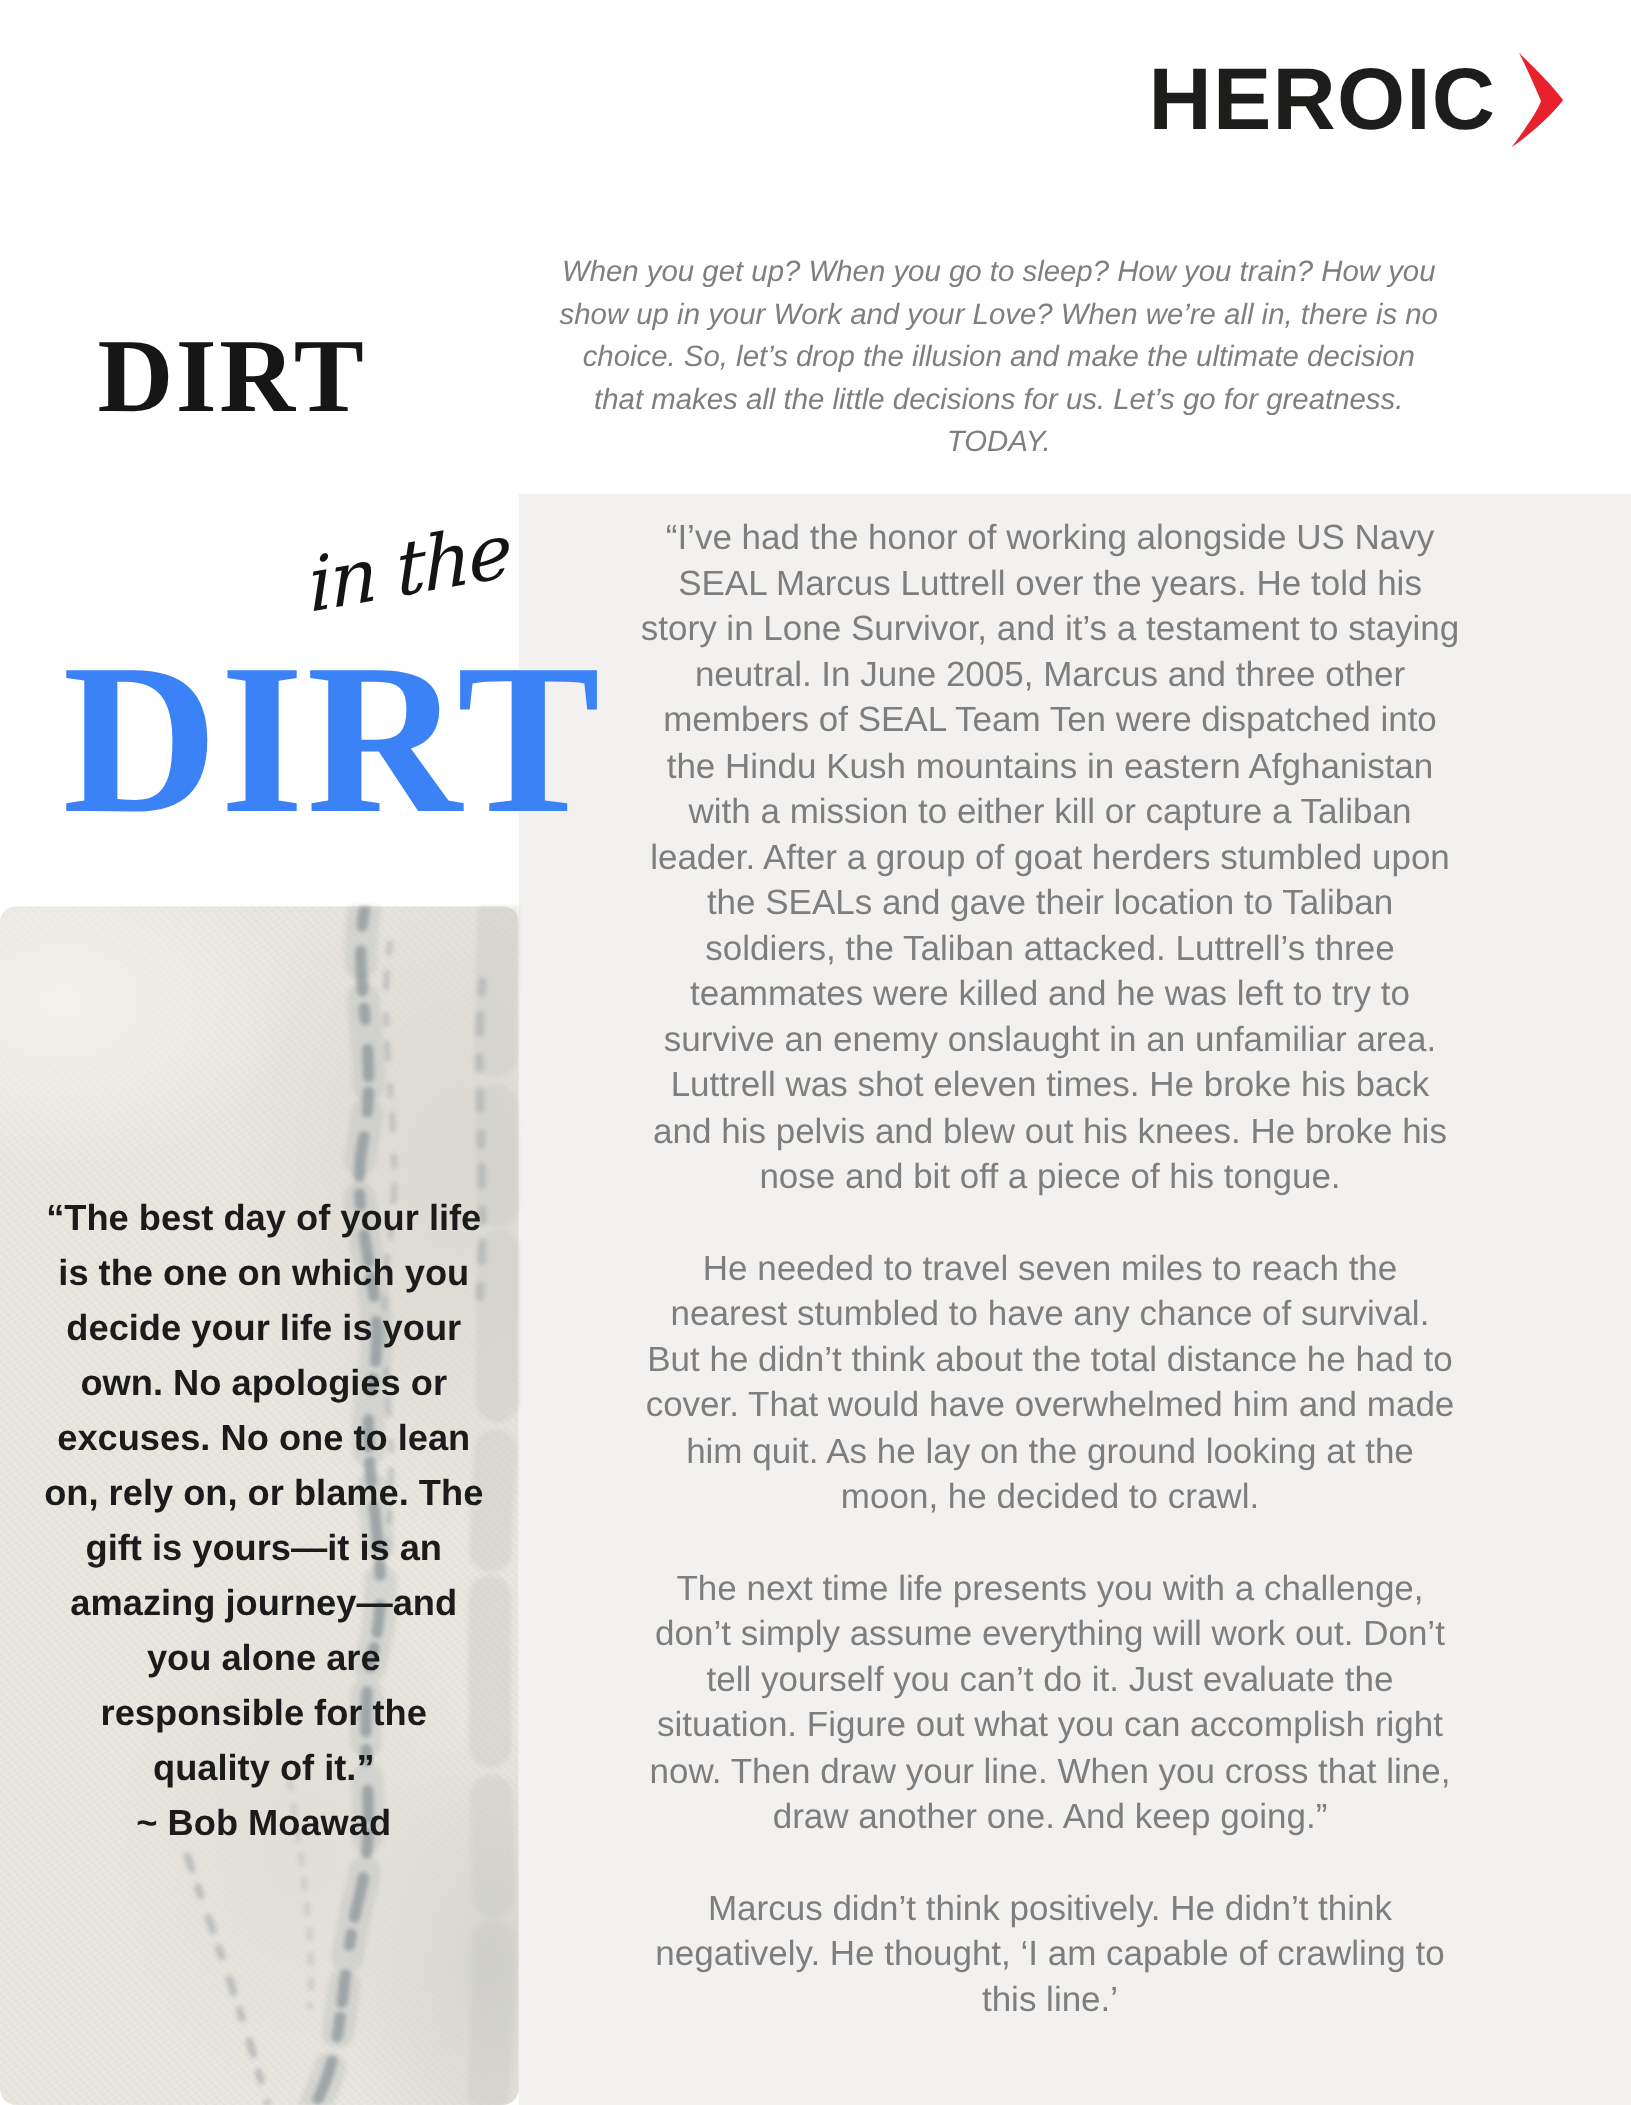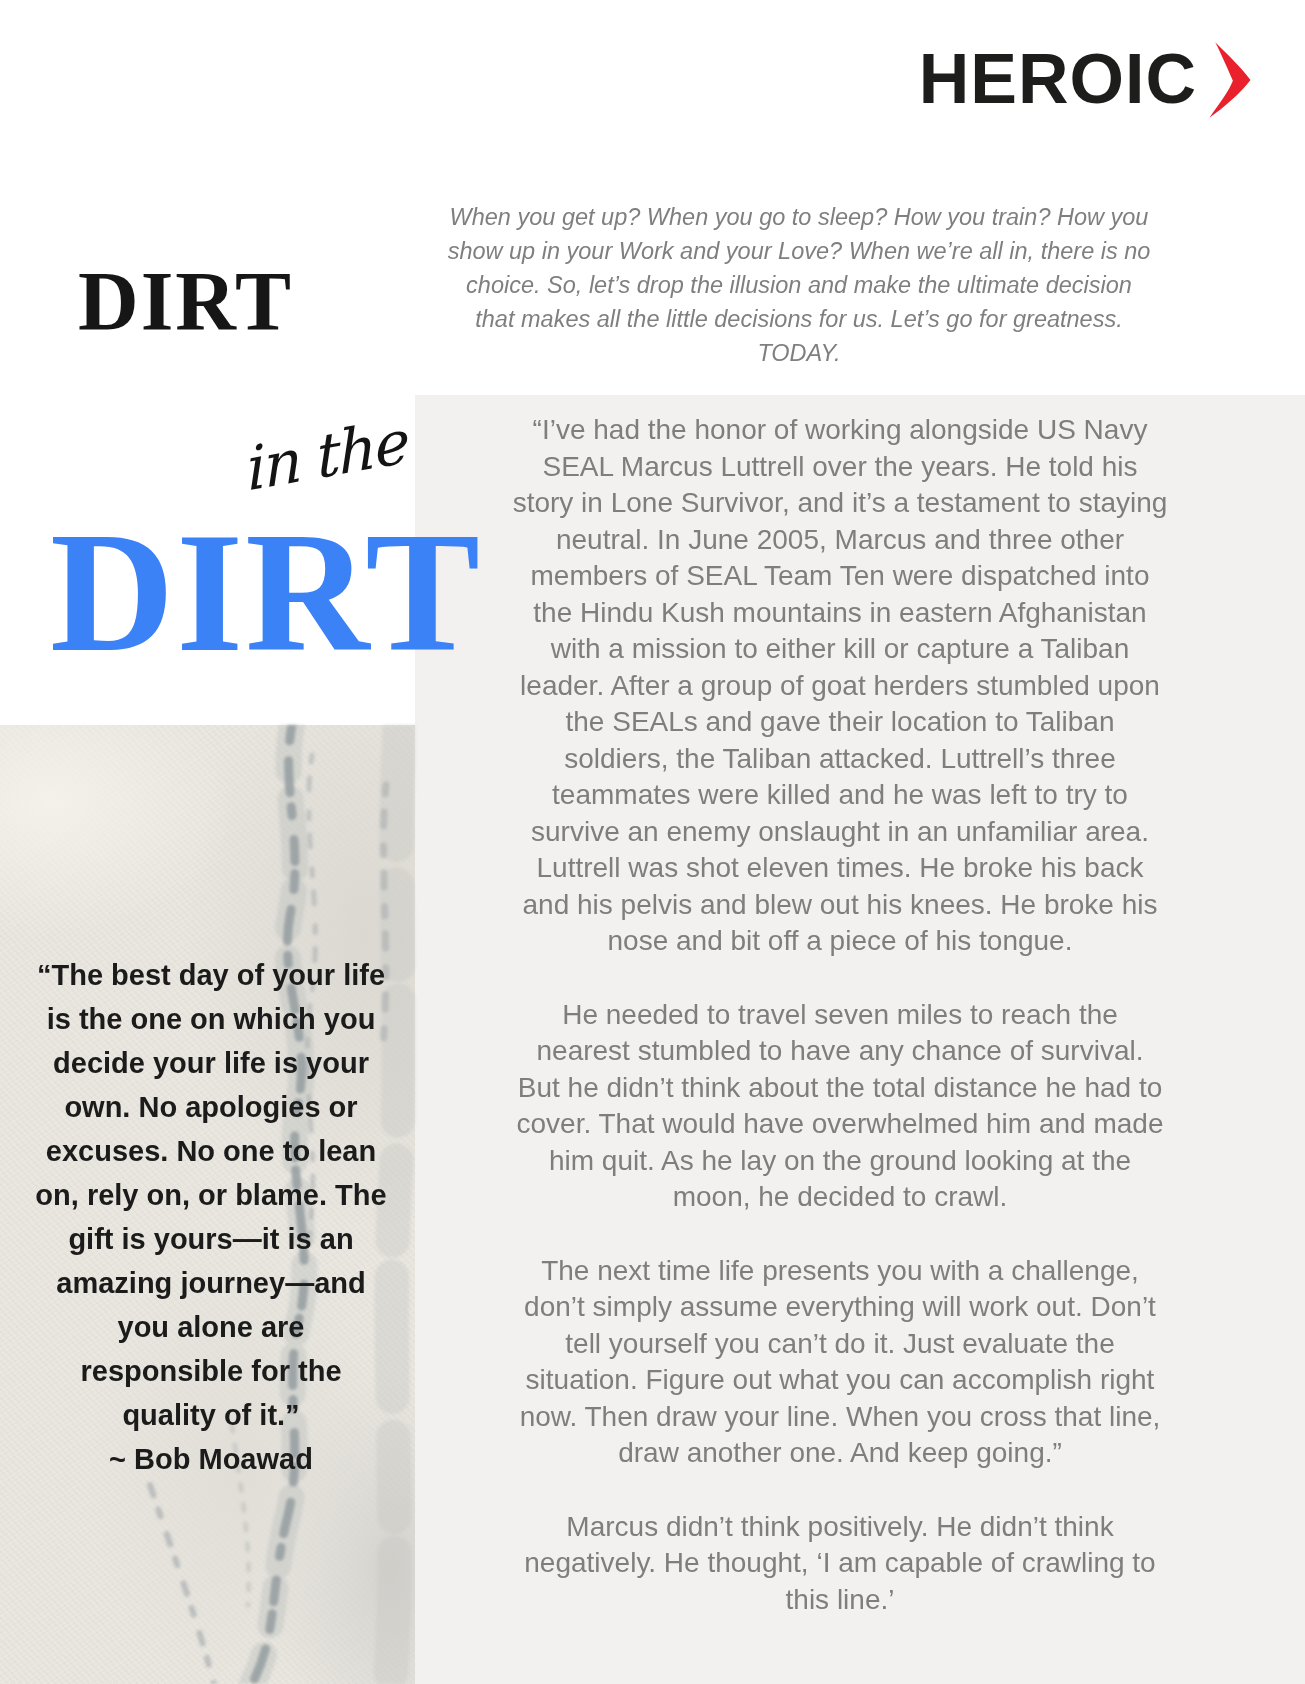--- a/index.html
+++ b/index.html
@@ -36,21 +36,21 @@
 
   
   .photo{position:absolute;left:0;top:725px;width:415px;bottom:0;z-index:2;
          background-color:#eae7e1;
          background-image:
            radial-gradient(ellipse 300px 220px at 12% 8%,  #f4f1eb 0%, rgba(244,241,235,0) 62%),
            radial-gradient(ellipse 260px 420px at 88% 22%, #dbd8d2 0%, rgba(219,216,210,0) 70%),
            radial-gradient(ellipse 220px 320px at 58% 78%, #e1ded8 0%, rgba(225,222,216,0) 70%),
            radial-gradient(ellipse 170px 260px at 94% 88%, #d4d3ce 0%, rgba(212,211,206,0) 72%),
            repeating-linear-gradient(47deg, rgba(120,115,105,0.035) 0 2px, rgba(255,255,255,0) 2px 5px),
-           repeating-linear-gradient(-33deg, rgba(110,110,100,0.03) 0 1px, rgba(255,255,255,0) 1px 4px);}
+           repeating-linear-gradient(-33deg, rgba(110,110,100,0.03) 0 1px, rgba(255,255,255,0) 1px 4px); border-radius: 13px;}
   .trail{position:absolute;left:0;top:0;width:415px;height:100%;filter:blur(1.6px);}
 
   
   .quote-block{position:absolute;left:34px;top:228px;width:354px;z-index:3;}
   .quote-block p{margin:0;font-size:29px;line-height:44px;font-weight:bold;color:#1b1b1b;}
 </style>
 </head>
 <body>
 
 <div class="page">

